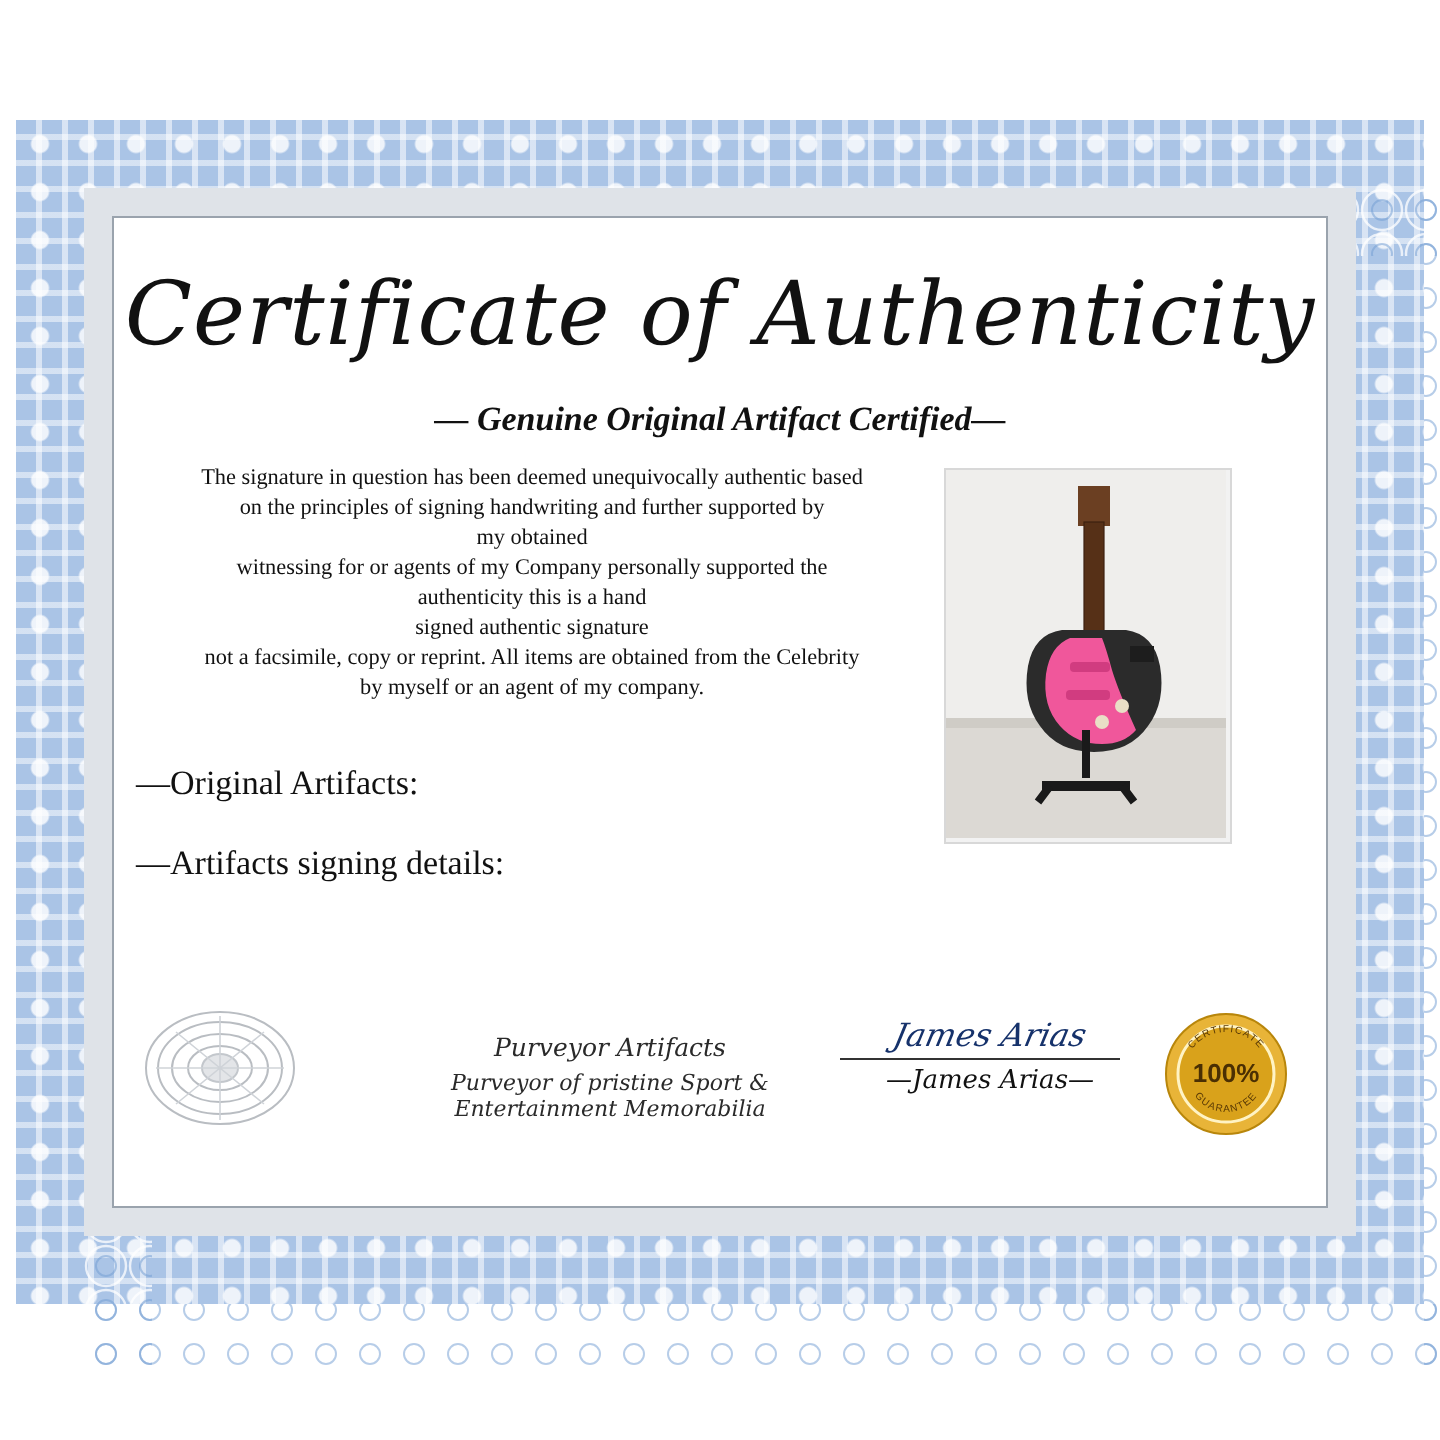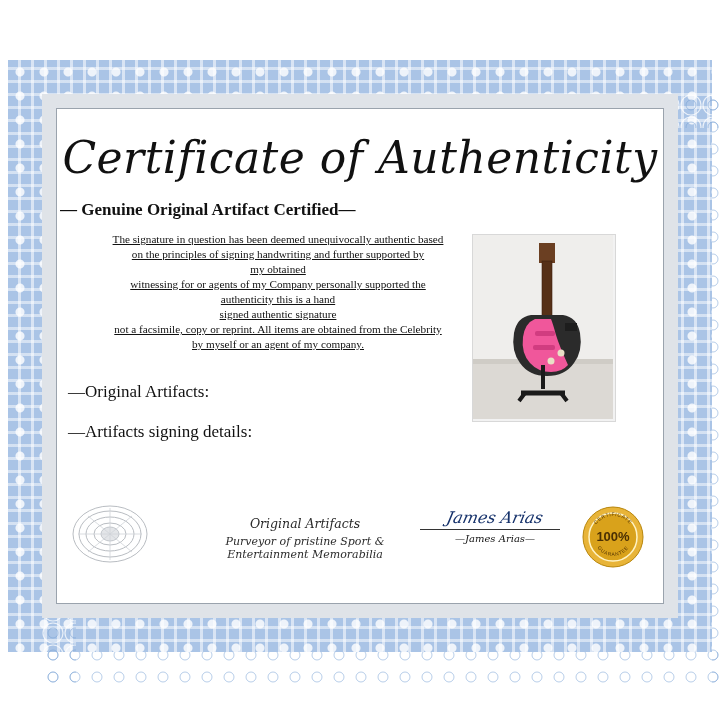--- a/index.html
+++ b/index.html
@@ -84,37 +84,38 @@
     font-size: 44px;
     color: #111111;
     letter-spacing: 0.5px;
     white-space: nowrap;
   }
   .subtitle {
     position: absolute;
     top: 88px;
     left: 0;
     width: 100%;
+    text-align: center;
     font-family: "Liberation Serif", serif;
     font-size: 17px;
     font-weight: bold;
     color: #111111;
+    font-style: italic;
   }
   
   .body-text {
     position: absolute;
     top: 120px;
-    left: 28px;
+    left: 16px;
     width: 380px;
     text-align: center;
     font-family: "Liberation Serif", serif;
     font-size: 11.2px;
     line-height: 15px;
     color: #111111;
-    text-decoration: underline;
   }
   .body-text .line { display: block; }
   
   .section-label {
     position: absolute;
     left: 8px;
     font-family: "Liberation Serif", serif;
     font-size: 17px;
     color: #111111;
     margin-top: 16px;
@@ -168,21 +169,21 @@
   }
   .sig-line {
     margin-top: 2px;
     border-bottom: 1px solid #333;
     width: 140px;
   }
   .sig-name {
     margin-top: 3px;
     font-family: "DejaVu Serif", serif;
     font-style: italic;
-    font-size: 10px;
+    font-size: 13px;
     color: #111;
   }
   .seal {
     position: absolute;
     left: 520px;
     top: 392px;
     width: 66px;
     height: 66px;
   }
 </style>
@@ -263,21 +264,21 @@
             <ellipse cx="40" cy="32" rx="16" ry="11"></ellipse>
           </g>
           <ellipse cx="40" cy="32" rx="9" ry="7" fill="#e3e5e8" stroke="#c3c7cc"></ellipse>
           <g stroke="#cfd3d8" stroke-width="0.8">
             <path d="M8 32 H72 M40 6 V58 M18 14 L62 50 M62 14 L18 50"></path>
           </g>
         </svg>
       </div>
 
       <div class="company-block">
-        <div class="company-name">Original Artifacts</div>
+        <div class="company-name">Purveyor Artifacts</div>
         <div class="company-tag">Purveyor of pristine Sport &amp; Entertainment Memorabilia</div>
       </div>
 
       <div class="signature-block">
         <div class="sig-script">James Arias</div>
         <div class="sig-line"></div>
         <div class="sig-name">—James Arias—</div>
       </div>
 
       <div class="seal">

